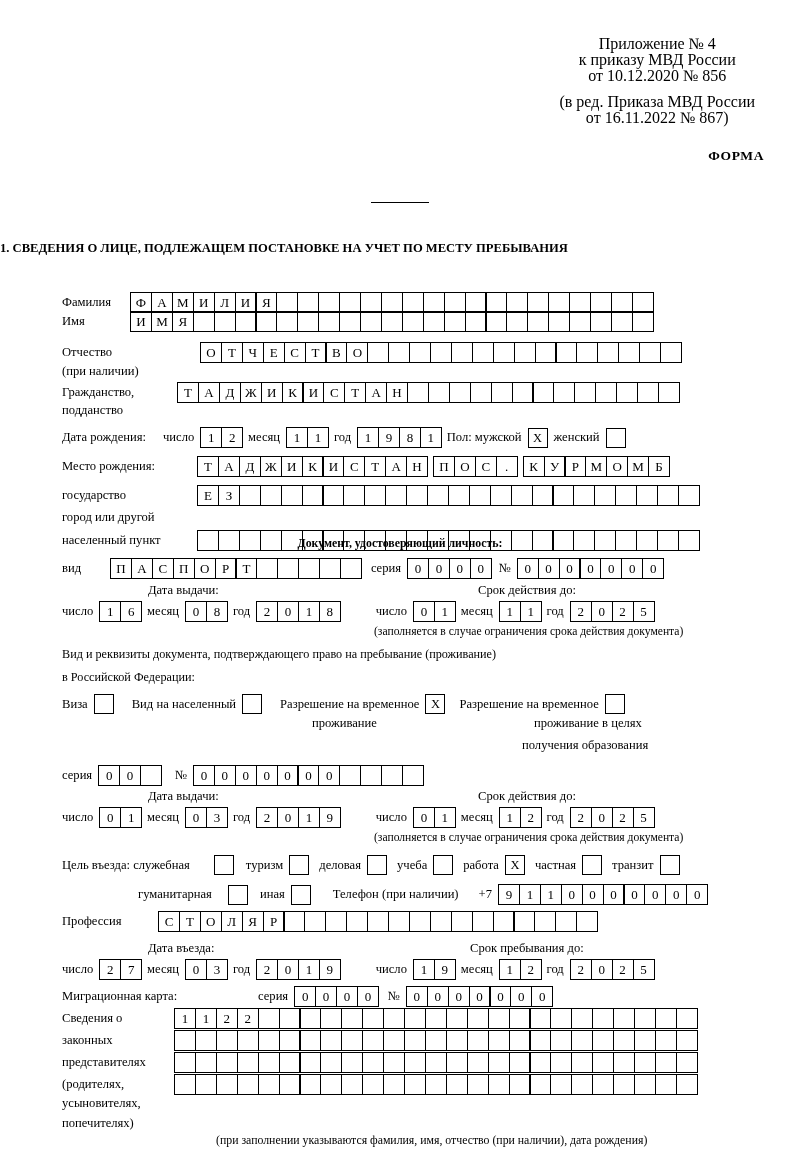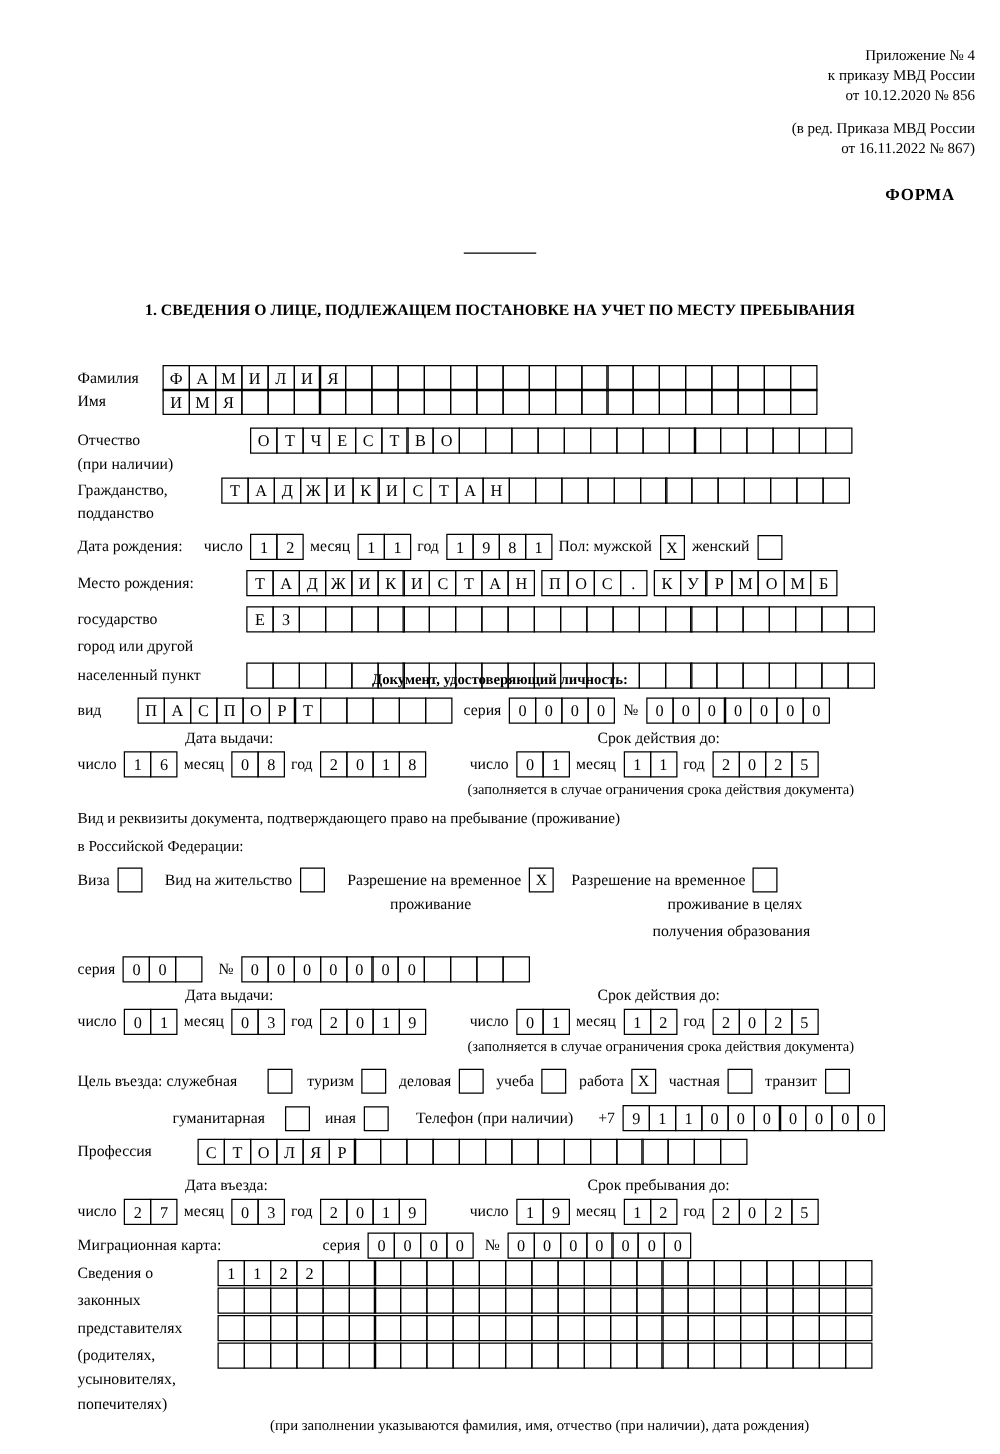--- a/index.html
+++ b/index.html
@@ -20,23 +20,23 @@
     height: 1163px;
     position: relative;
     padding: 0;
     box-sizing: border-box;
   }
 
   
   .header-ref {
     position: absolute;
     top: 36px;
-    right: 20px;
-    text-align: right;
-    font-size: 12px;
+    right: 45px;
+    text-align: center;
+    font-size: 16px;
     line-height: 16px;
   }
   .header-ref .sub {
     margin-top: 10px;
   }
   .form-word {
     position: absolute;
     top: 148px;
     right: 36px;
     font-weight: bold;
@@ -59,21 +59,20 @@
     width: 58px;
     border-bottom: 1.2px solid #000;
     vertical-align: 2px;
   }
 
   .section-title {
     position: absolute;
     top: 241px;
     left: 0;
     width: 800px;
-    text-align: center;
     font-weight: bold;
     font-size: 12.6px;
   }
 
   
   .row {
     position: absolute;
     display: flex;
     align-items: center;
     font-size: 12.6px;
@@ -467,21 +466,21 @@
   <div class="row" style="top:647px; left:62px; font-size:12.2px;">
     <span>Вид и реквизиты документа, подтверждающего право на пребывание (проживание)</span>
   </div>
   <div class="row" style="top:670px; left:62px; font-size:12.2px;">
     <span>в Российской Федерации:</span>
   </div>
 
   <div class="row" style="top:694px; left:62px;">
     <span class="txt">Виза</span>
     <span class="box"></span>
-    <span class="txt txt-l" style="margin-left:18px;">Вид на жительство</span>
+    <span class="txt txt-l" style="margin-left:18px;">Вид на населенный</span>
     <span class="box"></span>
     <span class="txt txt-l" style="margin-left:18px;">Разрешение на временное</span>
     <span class="box">Х</span>
     <span class="txt txt-l" style="margin-left:14px;">Разрешение на временное</span>
     <span class="box"></span>
   </div>
   <div class="row" style="top:716px; left:312px;">
     <span>проживание</span>
   </div>
   <div class="row" style="top:716px; left:534px;">

